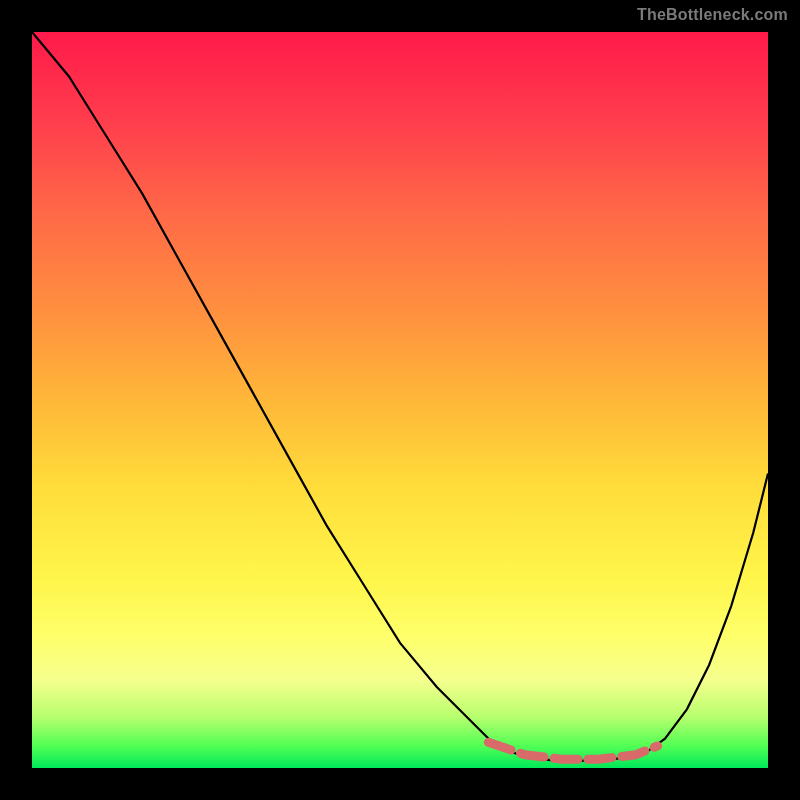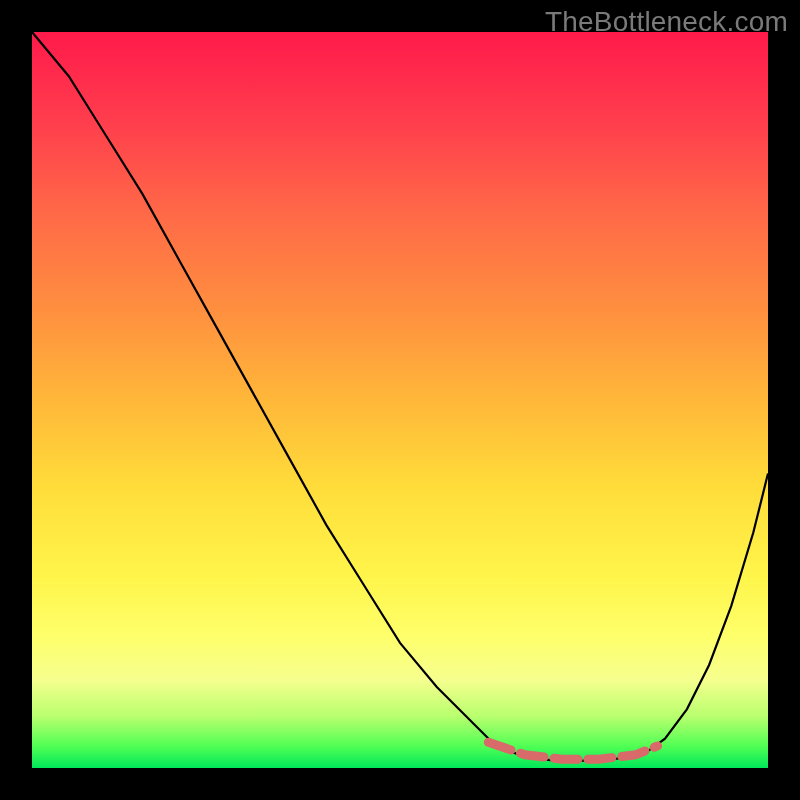--- a/index.html
+++ b/index.html
@@ -37,22 +37,22 @@
       #b8ff6e 93%,
       #52ff54 97%,
       #00e85a 100%
     );
   }
   .watermark {
     position: absolute;
     top: 6px;
     right: 12px;
     color: #7a7a7a;
-    font-size: 28px;
-    font-weight: 400;
+    font-size: 16px;
+    font-weight: 700;
     letter-spacing: 0.2px;
   }
   svg.overlay {
     position: absolute;
     left: 32px;
     top: 32px;
     width: 736px;
     height: 736px;
     overflow: visible;
   }

